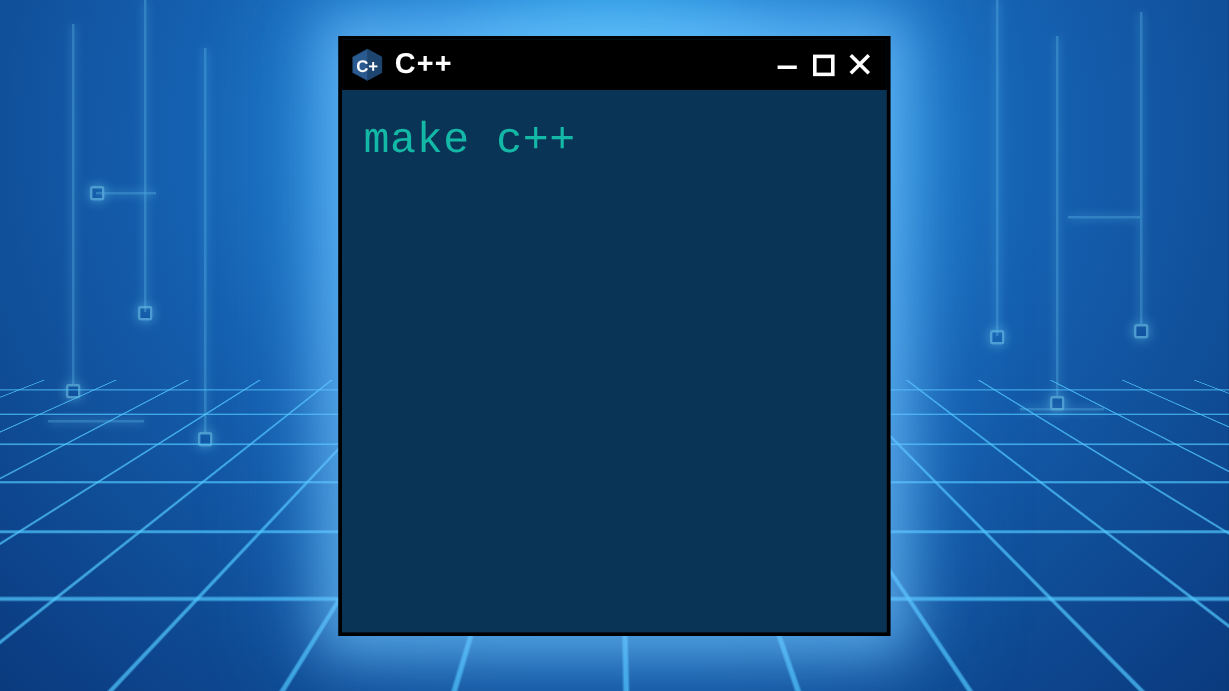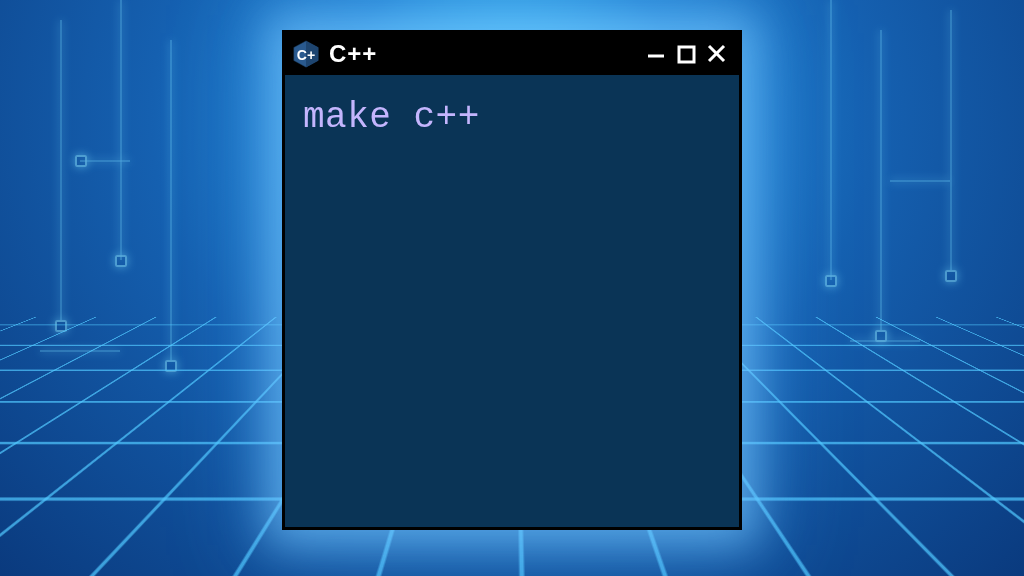--- a/index.html
+++ b/index.html
@@ -129,21 +129,21 @@
       height: 24px;
       display: flex;
       align-items: center;
       justify-content: center;
     }
     
     .win-btn svg { display: block; }
     
     .terminal-body {
       padding: 20px 18px;
-      color: #c4b5fd;
+      color: #14b8a6;
       font-size: 36px;
       font-family: 'Consolas', 'Liberation Mono', 'Courier New', monospace;
       line-height: 1.3;
       font-weight: 500;
       letter-spacing: 0.5px;
     }
   </style>
 </head>
 <body>
 

